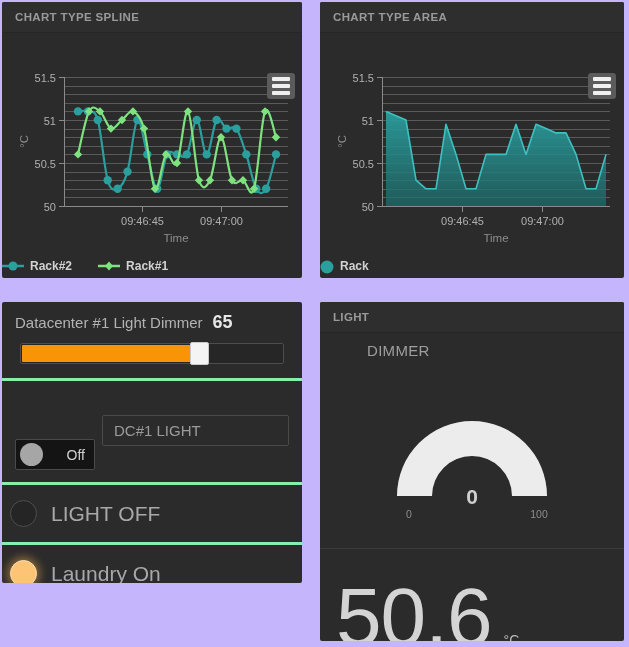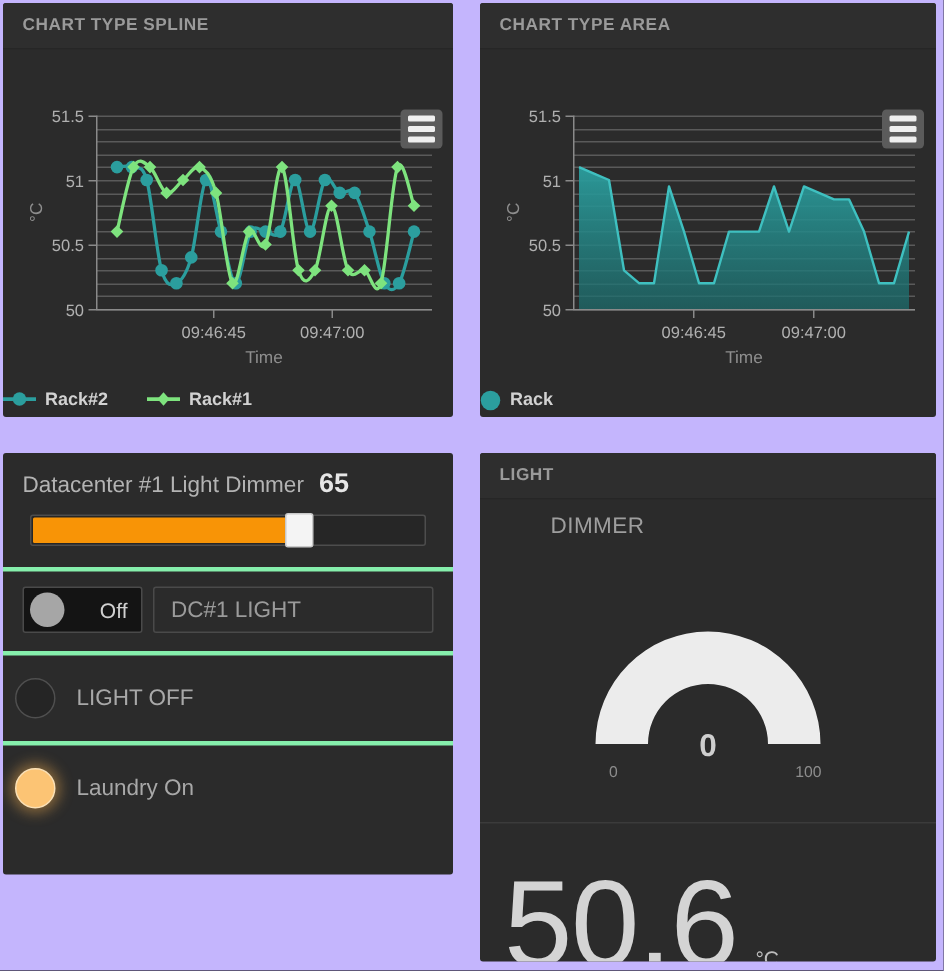--- a/index.html
+++ b/index.html
@@ -150,20 +150,21 @@
     align-items: center;
     justify-content: space-between;
     width: 80px;
     height: 31px;
     padding: 0 9px 0 4px;
     background: #141414;
     border: 1px solid #4a4a4a;
     border-radius: 2px;
     box-sizing: border-box;
     cursor: pointer;
+    margin-top: 48px;
   }
   .toggle-knob {
     width: 23px; height: 23px;
     border-radius: 50%;
     background: #a6a6a6;
   }
   .toggle-state { color: #d0d0d0; font-size: 14px; }
   .toggle-name {
     flex: 1;
     height: 31px;
@@ -188,21 +189,21 @@
   }
   .led-off {
     background: #252525;
     border: 1px solid #4f4f4f;
   }
   .led-on {
     background: #fcc474;
     border: 1px solid #fae0b6;
     box-shadow: 0 0 9px 3px rgba(250,180,80,0.45);
   }
-  .led-label { color: #a8a8a8; font-size: 15px; }
+  .led-label { color: #a8a8a8; font-size: 21px; }
 
   
   .gauge-section {
     position: relative;
     height: 215px;
     border-bottom: 1px solid #3b3b3b;
   }
   .gauge-title {
     position: absolute;
     left: 13px; top: 9px;

